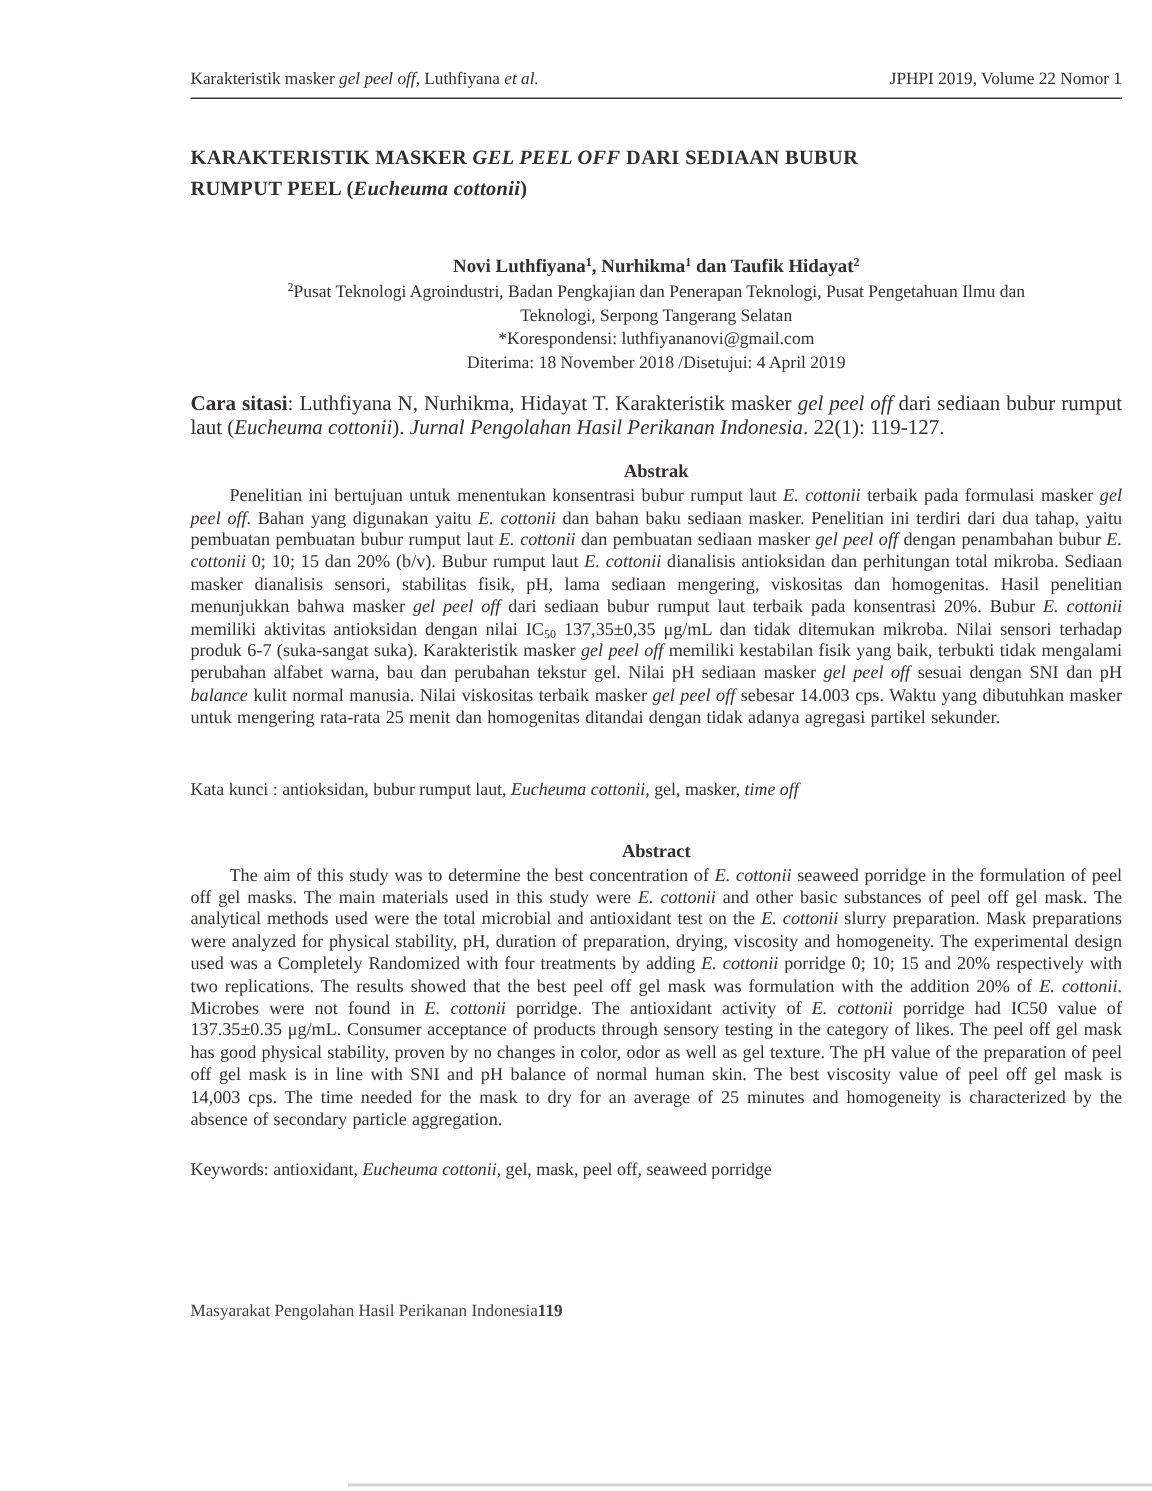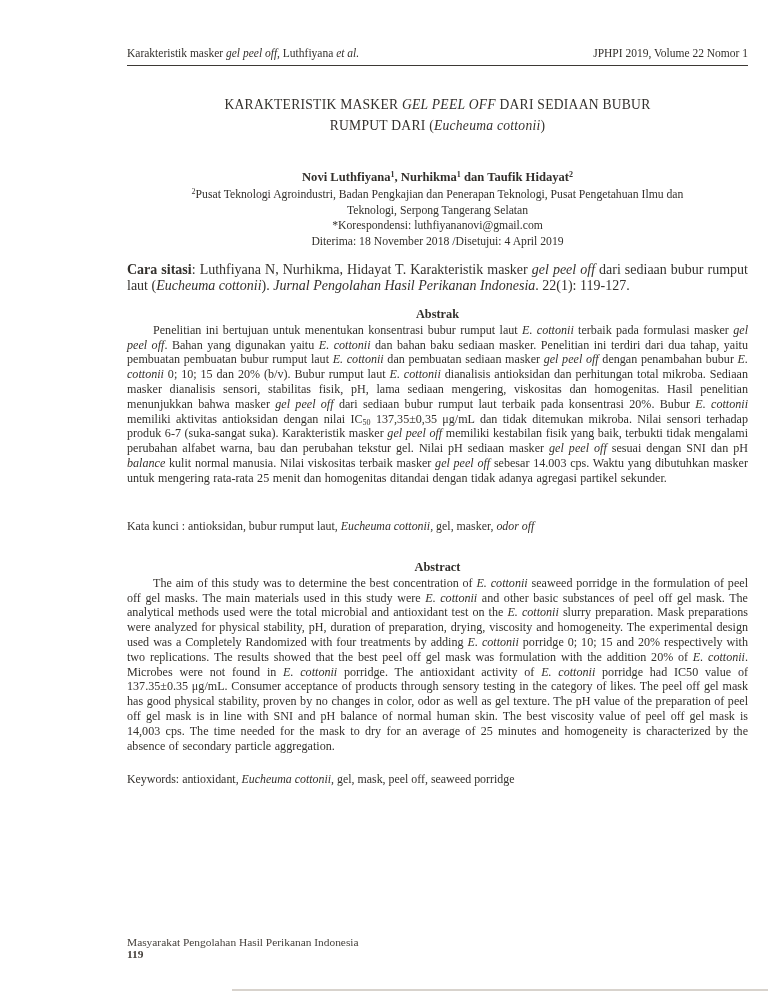--- a/index.html
+++ b/index.html
@@ -11,22 +11,22 @@
     font-family:"Liberation Serif","DejaVu Serif",serif;
     color:#33302c;
   }
   .content{position:absolute;left:127px;top:46px;width:621px;}
   .running-header{
     display:flex;justify-content:space-between;align-items:flex-end;
     font-size:11.5px;line-height:14px;
     padding-bottom:5px;border-bottom:1.4px solid #3d3935;
   }
   .title-id{
-    margin:28px 0 0;text-align:center;
-    font-size:13.6px;font-weight:normal;line-height:21px;letter-spacing:0.25px;
+    margin:28px 0 0;
+    font-size:13.6px;font-weight:bold;line-height:21px;letter-spacing:0.25px;
   }
   .authors{margin:33px 0 0;text-align:center;font-size:12.6px;font-weight:bold;line-height:16px;}
   .affil{margin:2px 0 0;text-align:center;font-size:11.7px;line-height:15.6px;}
   .centerline{text-align:center;font-size:11.7px;line-height:15.6px;}
   .citation{margin:13px 0 0;font-size:14px;line-height:15.2px;text-align:justify;}
   .abs-heading{margin:14px 0 0;text-align:center;font-size:12.3px;font-weight:bold;line-height:15px;}
   .body-par{
     margin:1px 0 0;text-align:justify;text-indent:26px;
     font-size:12.1px;line-height:14.8px;word-spacing:0.5px;
     min-height:187px;
@@ -34,54 +34,54 @@
   .keywords{margin:9px 0 0;font-size:11.9px;line-height:15px;}
   .en-title{
     margin:15px 0 0;text-align:center;
     font-size:13.4px;font-weight:bold;font-style:italic;line-height:18px;
   }
   .abs-heading.en{margin-top:26px;}
   sup,sub{line-height:0;font-size:8px;}
   sup{vertical-align:4px;}
   sub{vertical-align:-2px;}
   .footer{
-    position:absolute;left:127px;right:20px;top:936px;
+    position:absolute;left:127px;right:20px;top:868px;
     display:flex;justify-content:flex-start;
-    font-size:11.4px;color:#45403b;flex-direction:column;
+    font-size:11.4px;color:#45403b;
   }
   .footer .pageno{margin-right:70px;font-weight:bold;}
   .scan-line{
     position:absolute;left:232px;right:0;bottom:3px;height:2px;
     background:#d8d3cd;
   }
 </style>
 </head>
 <body>
 
 <div class="page">
   <div class="content">
 
     <div class="running-header">
       <span><span>Karakteristik masker </span><span style="font-style: italic;">gel peel off</span><span>, Luthfiyana </span><span style="font-style: italic;">et al.</span></span>
       <span>JPHPI 2019, Volume 22 Nomor 1</span>
     </div>
 
-    <h1 class="title-id"><span>KARAKTERISTIK MASKER </span><span style="font-style: italic;">GEL PEEL OFF</span><span> DARI SEDIAAN BUBUR</span><br><span>RUMPUT DARI (</span><span style="font-style: italic;">Eucheuma cottonii</span><span>)</span></h1>
+    <h1 class="title-id"><span>KARAKTERISTIK MASKER </span><span style="font-style: italic;">GEL PEEL OFF</span><span> DARI SEDIAAN BUBUR</span><br><span>RUMPUT PEEL (</span><span style="font-style: italic;">Eucheuma cottonii</span><span>)</span></h1>
 
     <div class="authors"><span>Novi Luthfiyana</span><sup>1</sup><span>, Nurhikma</span><sup>1</sup><span> dan Taufik Hidayat</span><sup>2</sup></div>
 
     <div class="affil"><sup>2</sup><span>Pusat Teknologi Agroindustri, Badan Pengkajian dan Penerapan Teknologi, Pusat Pengetahuan Ilmu dan</span><br><span>Teknologi, Serpong Tangerang Selatan</span></div>
     <div class="centerline">*Korespondensi: luthfiyananovi@gmail.com</div>
     <div class="centerline">Diterima: 18 November 2018 /Disetujui: 4 April 2019</div>
 
     <p class="citation"><span style="font-weight: bold;">Cara sitasi</span><span>: Luthfiyana N, Nurhikma, Hidayat T. Karakteristik masker </span><span style="font-style: italic;">gel peel off</span><span> dari sediaan bubur rumput laut (</span><span style="font-style: italic;">Eucheuma cottonii</span><span>). </span><span style="font-style: italic;">Jurnal Pengolahan Hasil Perikanan Indonesia</span><span>. 22(1): 119-127.</span></p>
 
     <h2 class="abs-heading">Abstrak</h2>
     <p class="body-par"><span>Penelitian ini bertujuan untuk menentukan konsentrasi bubur rumput laut </span><span style="font-style: italic;">E. cottonii</span><span> terbaik pada formulasi masker </span><span style="font-style: italic;">gel peel off</span><span>. Bahan yang digunakan yaitu </span><span style="font-style: italic;">E. cottonii</span><span> dan bahan baku sediaan masker. Penelitian ini terdiri dari dua tahap, yaitu pembuatan pembuatan bubur rumput laut </span><span style="font-style: italic;">E. cottonii</span><span> dan pembuatan sediaan masker </span><span style="font-style: italic;">gel peel off</span><span> dengan penambahan bubur </span><span style="font-style: italic;">E. cottonii</span><span> 0; 10; 15 dan 20% (b/v). Bubur rumput laut </span><span style="font-style: italic;">E. cottonii</span><span> dianalisis antioksidan dan perhitungan total mikroba. Sediaan masker dianalisis sensori, stabilitas fisik, pH, lama sediaan mengering, viskositas dan homogenitas. Hasil penelitian menunjukkan bahwa masker </span><span style="font-style: italic;">gel peel off</span><span> dari sediaan bubur rumput laut terbaik pada konsentrasi 20%. Bubur </span><span style="font-style: italic;">E. cottonii</span><span> memiliki aktivitas antioksidan dengan nilai IC</span><sub>50</sub><span> 137,35±0,35 μg/mL dan tidak ditemukan mikroba. Nilai sensori terhadap produk 6-7 (suka-sangat suka). Karakteristik masker </span><span style="font-style: italic;">gel peel off</span><span> memiliki kestabilan fisik yang baik, terbukti tidak mengalami perubahan alfabet warna, bau dan perubahan tekstur gel. Nilai pH sediaan masker </span><span style="font-style: italic;">gel peel off</span><span> sesuai dengan SNI dan pH </span><span style="font-style: italic;">balance</span><span> kulit normal manusia. Nilai viskositas terbaik masker </span><span style="font-style: italic;">gel peel off</span><span> sebesar 14.003 cps. Waktu yang dibutuhkan masker untuk mengering rata-rata 25 menit dan homogenitas ditandai dengan tidak adanya agregasi partikel sekunder.</span></p>
-    <p class="keywords"><span>Kata kunci : antioksidan, bubur rumput laut, </span><span style="font-style: italic;">Eucheuma cottonii</span><span>, gel, masker, </span><span style="font-style: italic;">odor off</span></p>
+    <p class="keywords"><span>Kata kunci : antioksidan, bubur rumput laut, </span><span style="font-style: italic;">Eucheuma cottonii</span><span>, gel, masker, </span><span style="font-style: italic;">time off</span></p>
 
 
     <h2 class="abs-heading en">Abstract</h2>
     <p class="body-par"><span>The aim of this study was to determine the best concentration of </span><span style="font-style: italic;">E. cottonii</span><span> seaweed porridge in the formulation of peel off gel masks. The main materials used in this study were </span><span style="font-style: italic;">E. cottonii</span><span> and other basic substances of peel off gel mask. The analytical methods used were the total microbial and antioxidant test on the </span><span style="font-style: italic;">E. cottonii</span><span> slurry preparation. Mask preparations were analyzed for physical stability, pH, duration of preparation, drying, viscosity and homogeneity. The experimental design used was a Completely Randomized with four treatments by adding </span><span style="font-style: italic;">E. cottonii</span><span> porridge 0; 10; 15 and 20% respectively with two replications. The results showed that the best peel off gel mask was formulation with the addition 20% of </span><span style="font-style: italic;">E. cottonii</span><span>. Microbes were not found in </span><span style="font-style: italic;">E. cottonii</span><span> porridge. The antioxidant activity of </span><span style="font-style: italic;">E. cottonii</span><span> porridge had IC50 value of 137.35±0.35 μg/mL. Consumer acceptance of products through sensory testing in the category of likes. The peel off gel mask has good physical stability, proven by no changes in color, odor as well as gel texture. The pH value of the preparation of peel off gel mask is in line with SNI and pH balance of normal human skin. The best viscosity value of peel off gel mask is 14,003 cps. The time needed for the mask to dry for an average of 25 minutes and homogeneity is characterized by the absence of secondary particle aggregation.</span></p>
     <p class="keywords"><span>Keywords: antioxidant, </span><span style="font-style: italic;">Eucheuma cottonii</span><span>, gel, mask, peel off, seaweed porridge</span></p>
 
   </div>
 
   <div class="footer">
     <span>Masyarakat Pengolahan Hasil Perikanan Indonesia</span>

